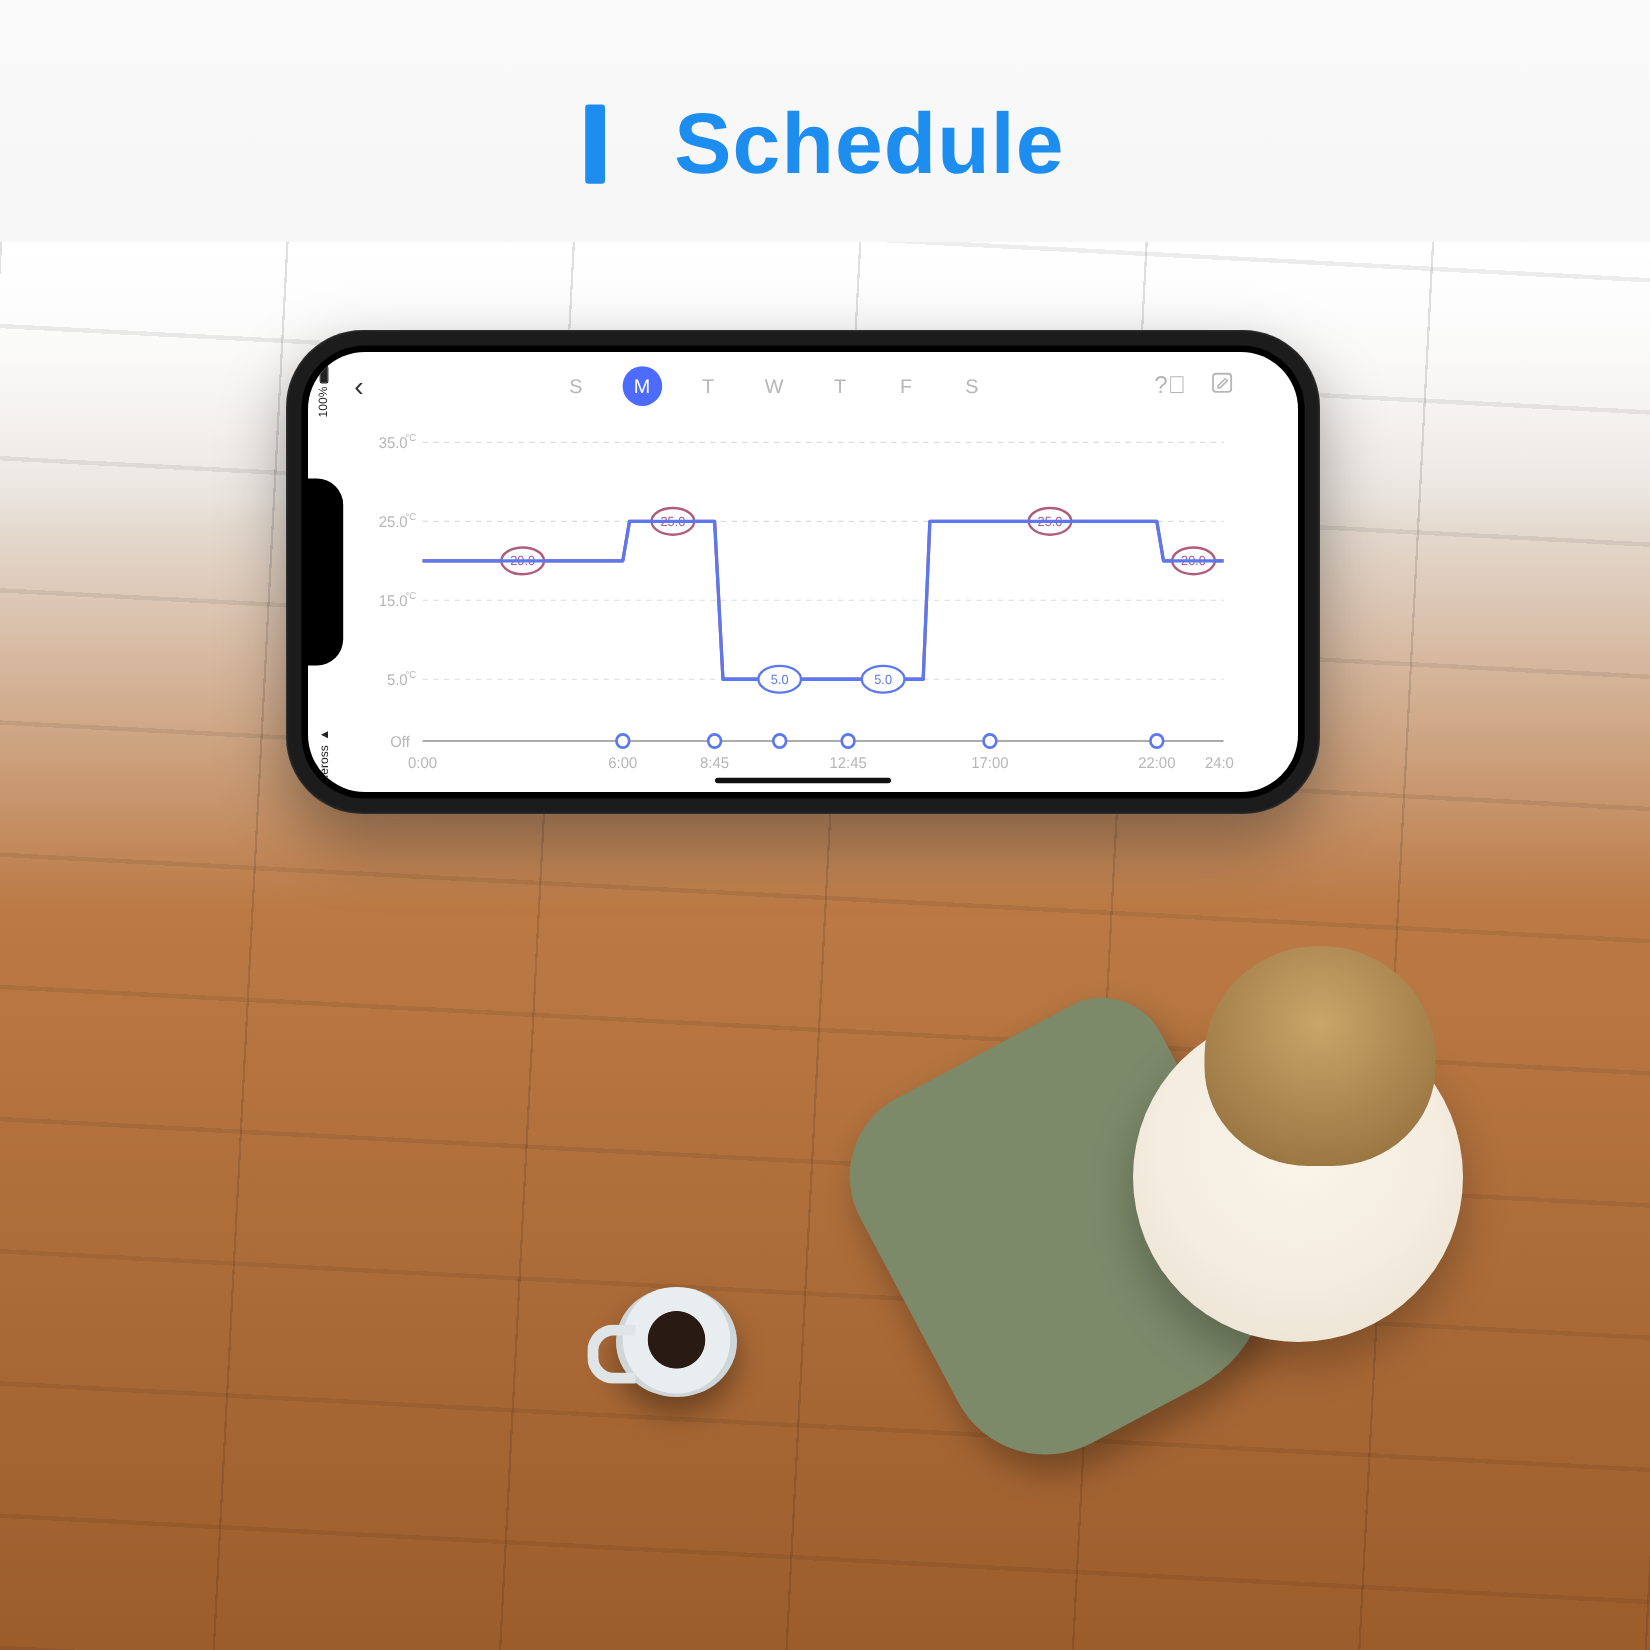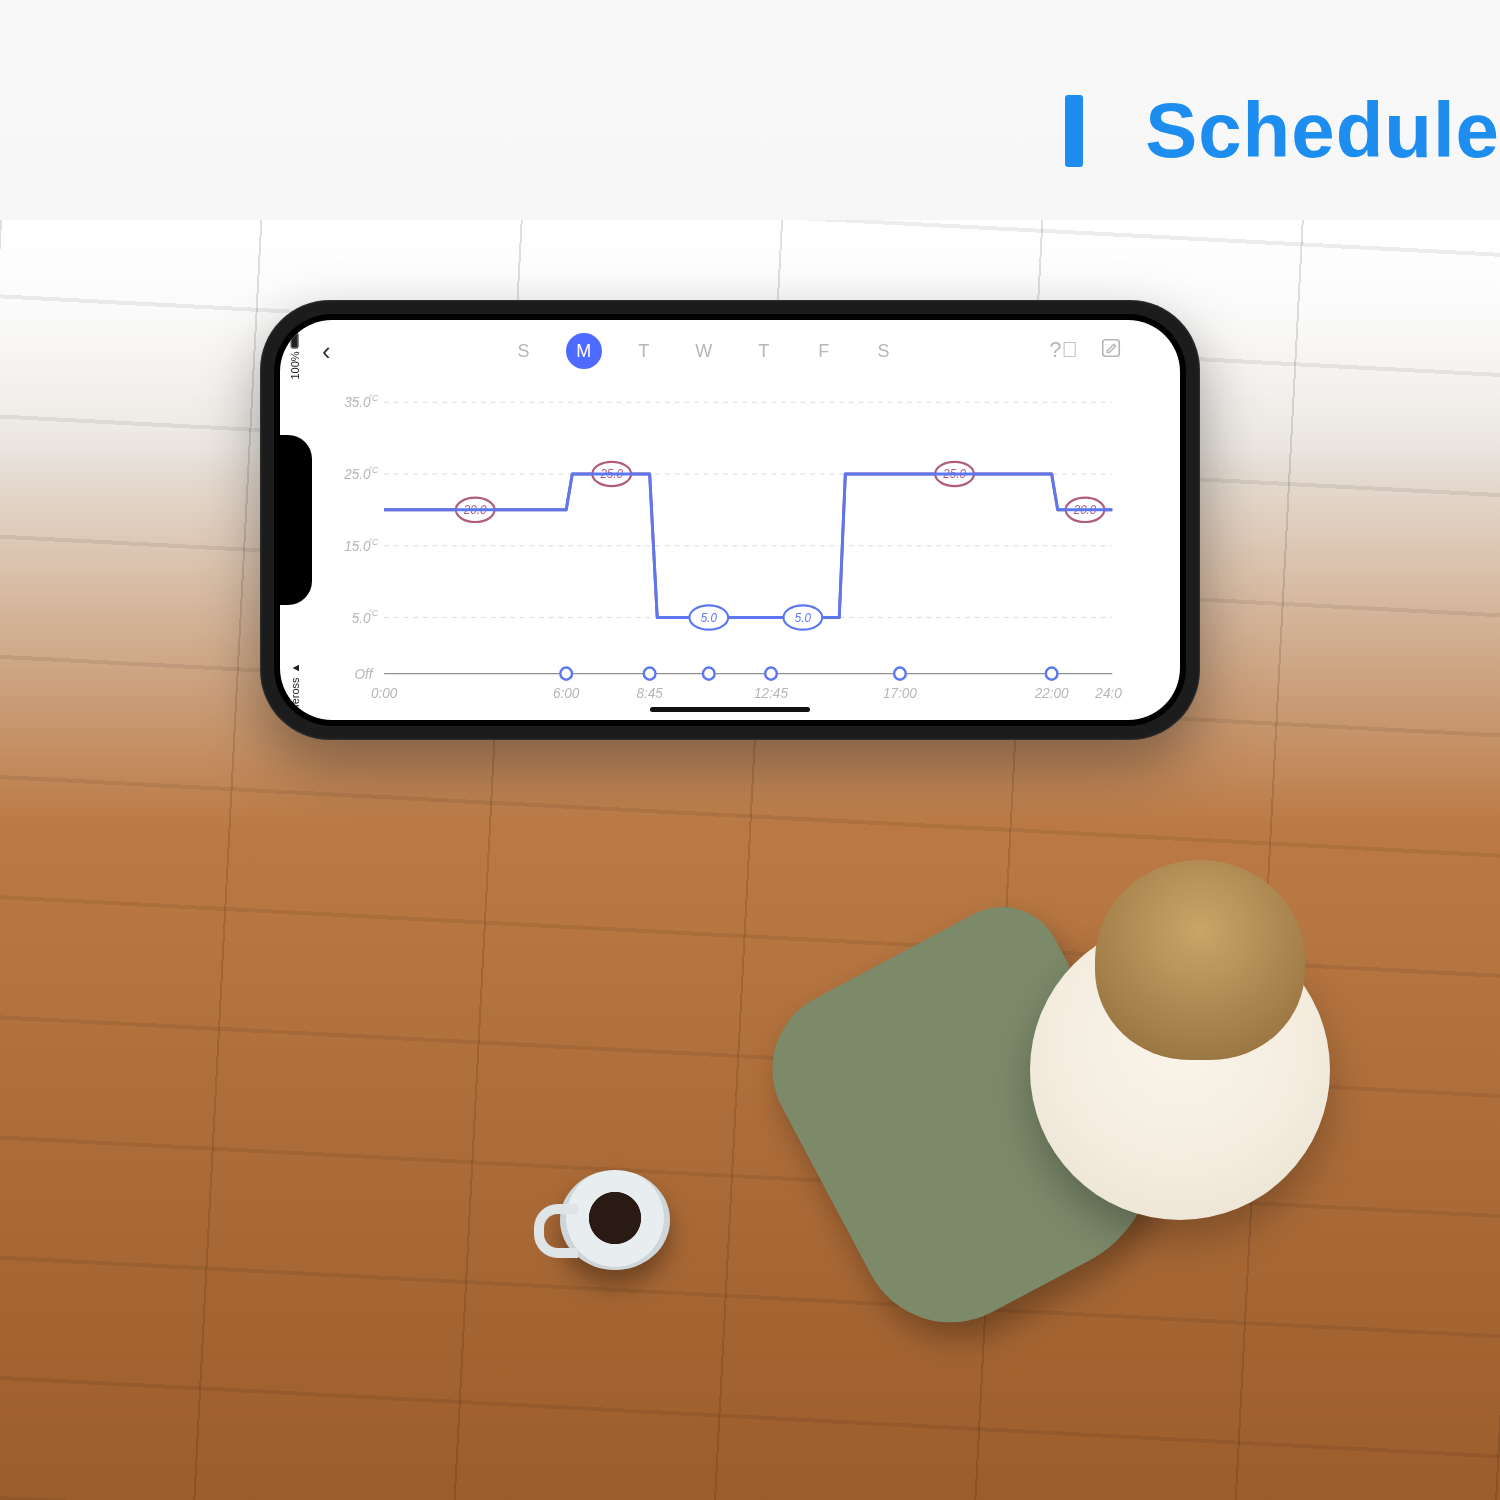--- a/index.html
+++ b/index.html
@@ -19,21 +19,21 @@
     background: linear-gradient(#f9f9f9 0%, #f6f6f6 18%, #e8e2db 30%, #bb7a45 55%, #9c5d2c 100%);
     position: relative;
     overflow: hidden;
   }
 
   
   .banner {
     position: absolute;
     top: 85px;
     left: 0; right: 0;
-    text-align: right;
+    text-align: center;
     color: var(--blue);
     font-weight: 600;
     font-size: 78px;
     letter-spacing: 1px;
   }
   .banner .bar {
     display: inline-block;
     width: 18px;
     height: 72px;
     background: var(--blue);
@@ -150,21 +150,21 @@
     background: var(--accent-blue);
     color: #fff;
   }
   .top-actions { display: flex; gap: 22px; color: var(--grey); font-size: 22px; }
   .icon-btn { cursor: pointer; }
 
   
   .chart-wrap {
     position: absolute;
     left: 18px; right: 28px;
-    top: 68px; bottom: 18px; font-style: italic;
+    top: 68px; bottom: 18px;
   }
   .chart-wrap svg { width: 100%; height: 100%; }
   .ytick text, .xtick text { fill: var(--grey); font-size: 14px; }
   .ytick .sub { font-size: 9px; }
   .gridline { stroke: #dcdcdc; stroke-width: 1; stroke-dasharray: 5 5; }
   .offline { stroke: #909090; stroke-width: 1.2; }
 
   .series-red { stroke: var(--line-red); stroke-width: 3; fill: none; stroke-linejoin: round; }
   .series-blue { stroke: var(--line-blue); stroke-width: 3; fill: none; stroke-linejoin: round; }
   .pt-badge { fill: #fff; stroke-width: 2.2; }

